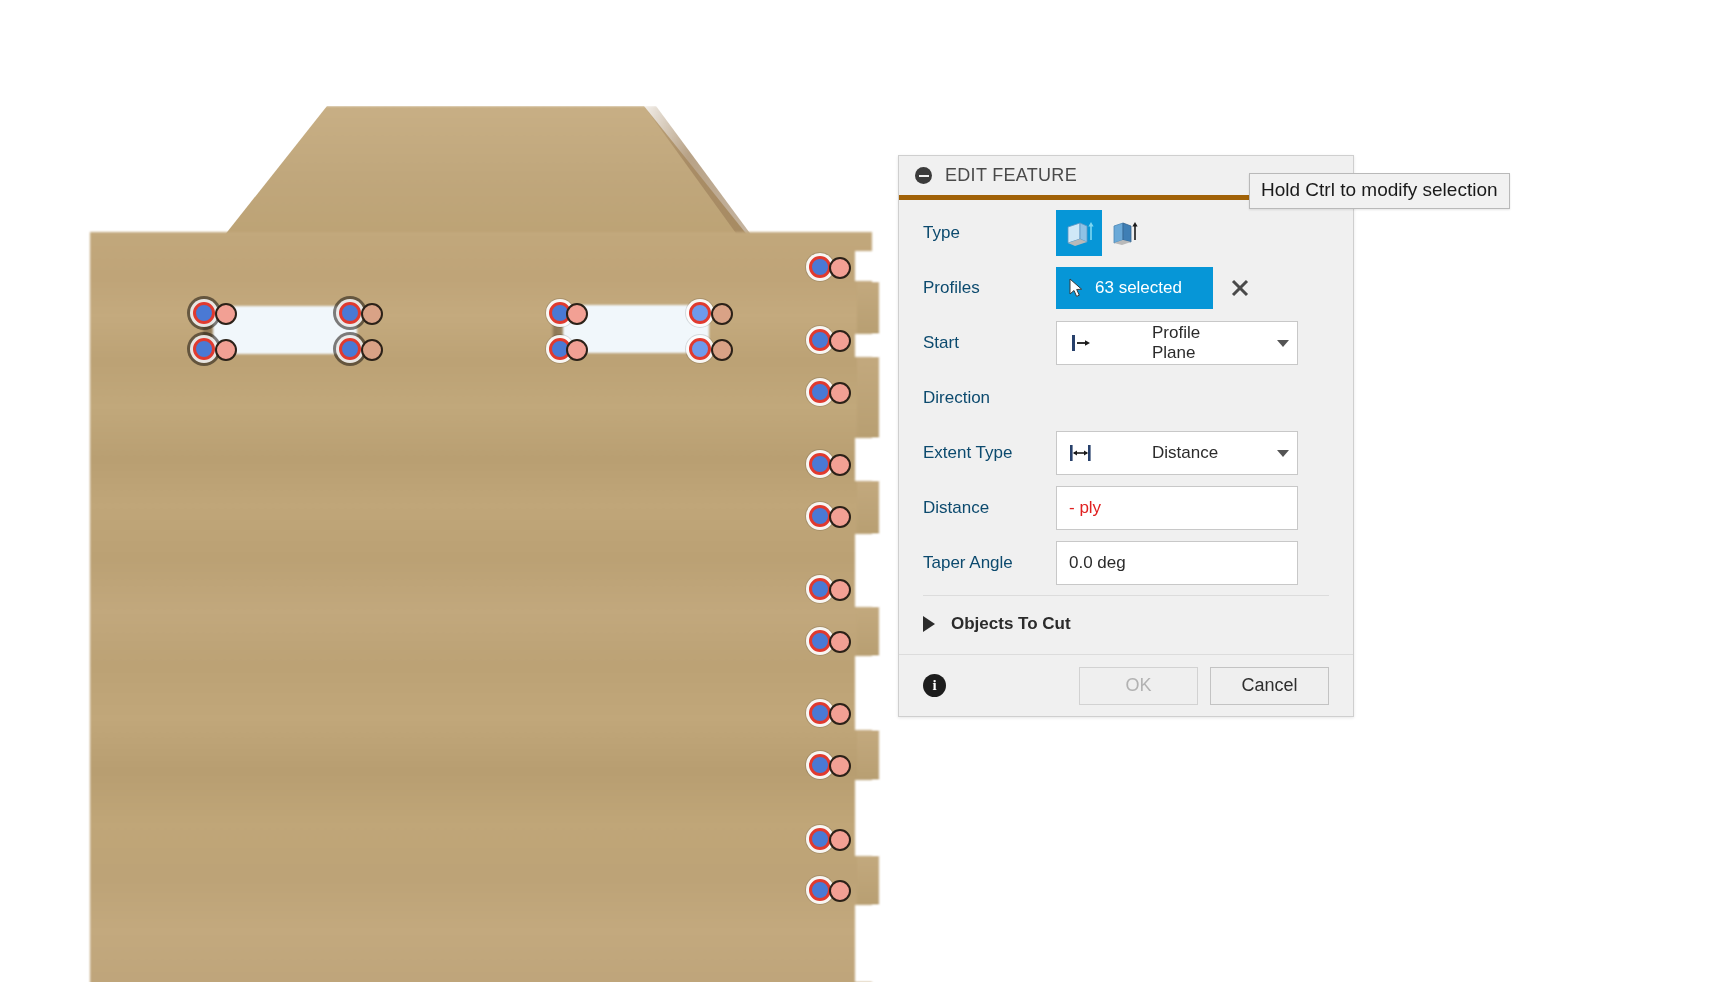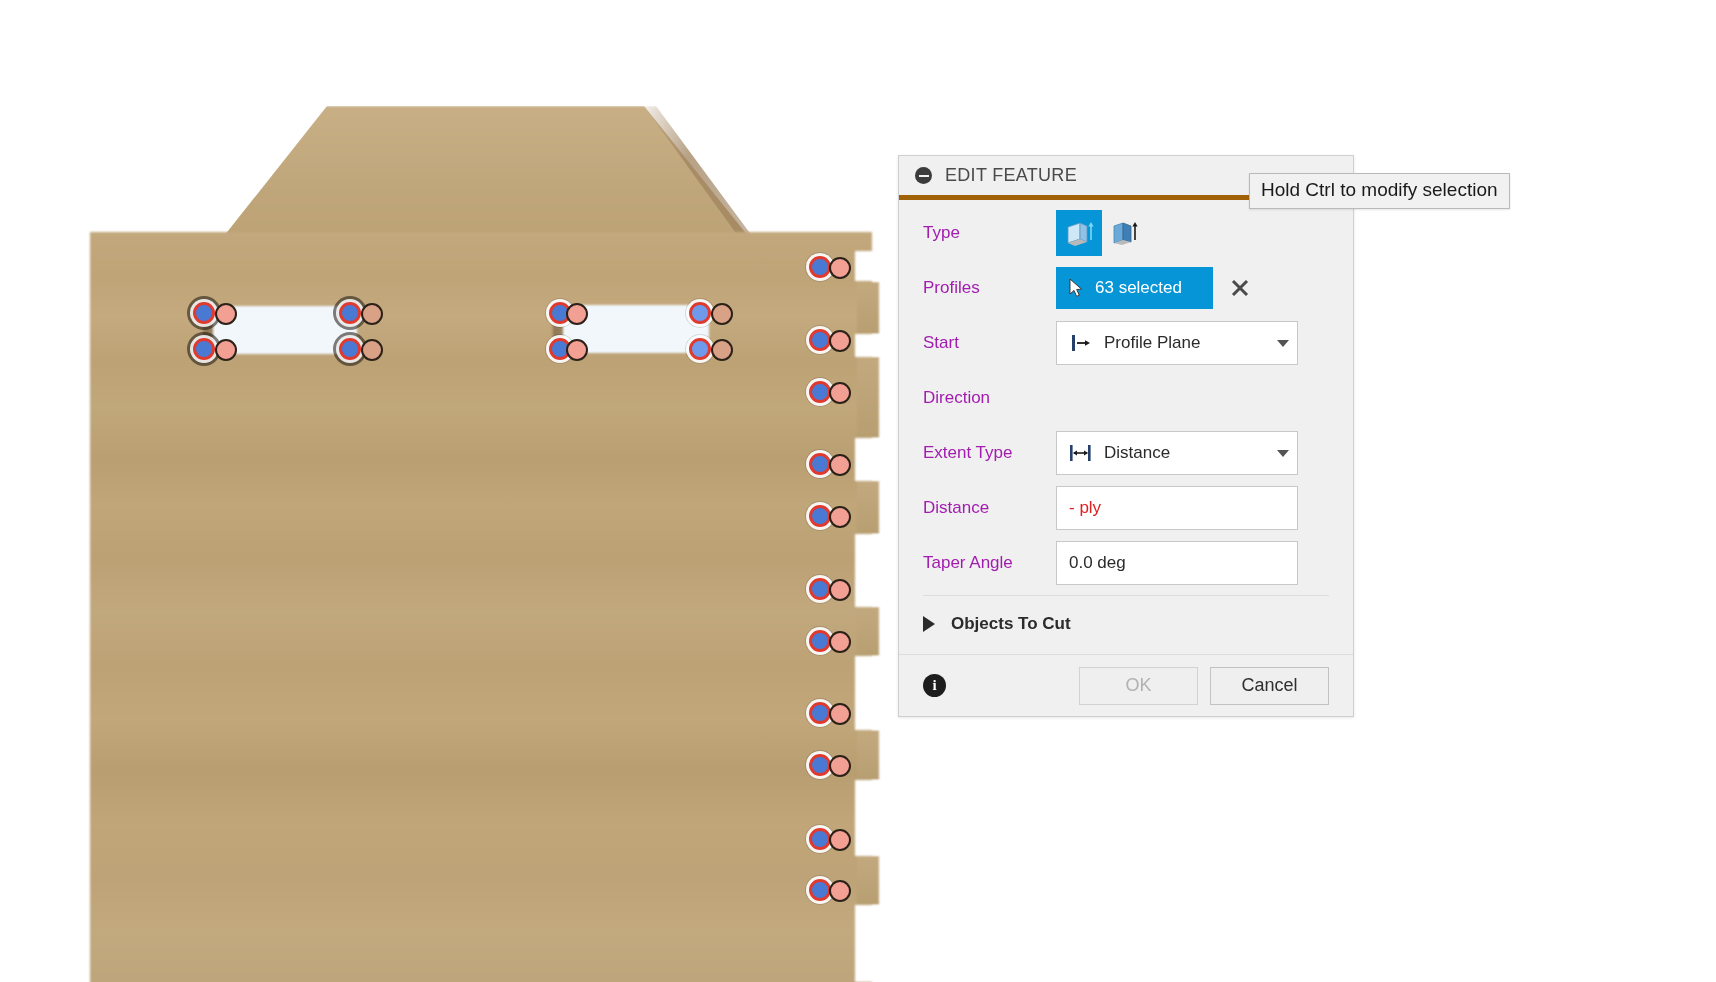--- a/index.html
+++ b/index.html
@@ -151,21 +151,21 @@
     display: flex;
     align-items: center;
     min-height: 46px;
     padding: 0 26px 0 24px;
     margin-bottom: 9px;
   }
   .row-label {
     width: 133px;
     flex: 0 0 133px;
     font-size: 17px;
-    color: #a21caf;
+    color: #0c4a6e;
   }
   .row-control { flex: 1 1 auto; display: flex; align-items: center; }
 
   
   .type-btn {
     width: 46px; height: 46px;
     display: flex; align-items: center; justify-content: center;
     cursor: pointer;
     border: none;
     background: transparent;
@@ -195,20 +195,21 @@
   
   .field {
     display: flex;
     align-items: center;
     height: 44px;
     width: 242px;
     background: #ffffff;
     border: 1px solid #c8c8c8;
     padding: 0 8px 0 10px;
     cursor: pointer;
+    gap: 48px;
   }
   .field .ico { flex: 0 0 auto; display:flex; align-items:center; justify-content:center; width: 28px; }
   .field .val { flex: 1 1 auto; padding-left: 9px; font-size: 17px; color: #2b2b2b; }
   .field .val.err { color: #e02020; }
   .field.text-only { padding-left: 12px; }
   .field.text-only .val { padding-left: 0; }
   .caret {
     width: 0; height: 0;
     border-left: 6px solid transparent;
     border-right: 6px solid transparent;

